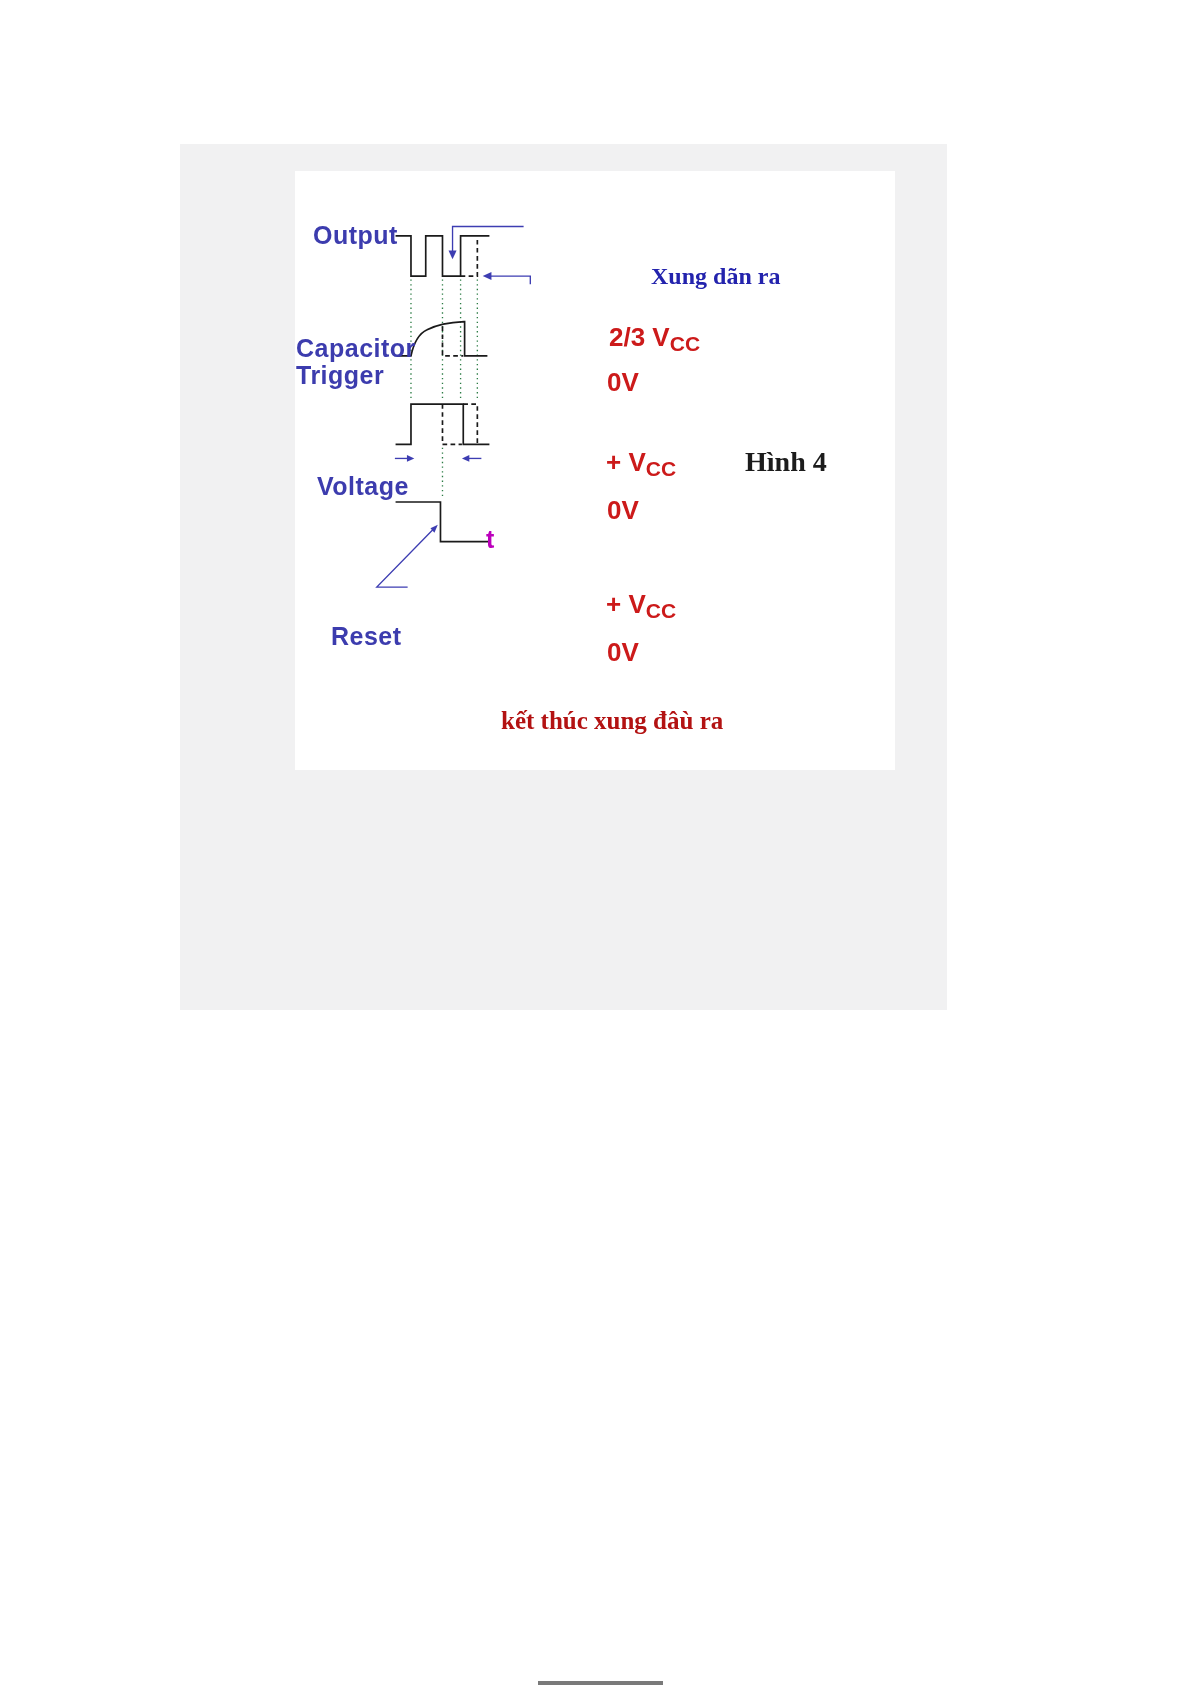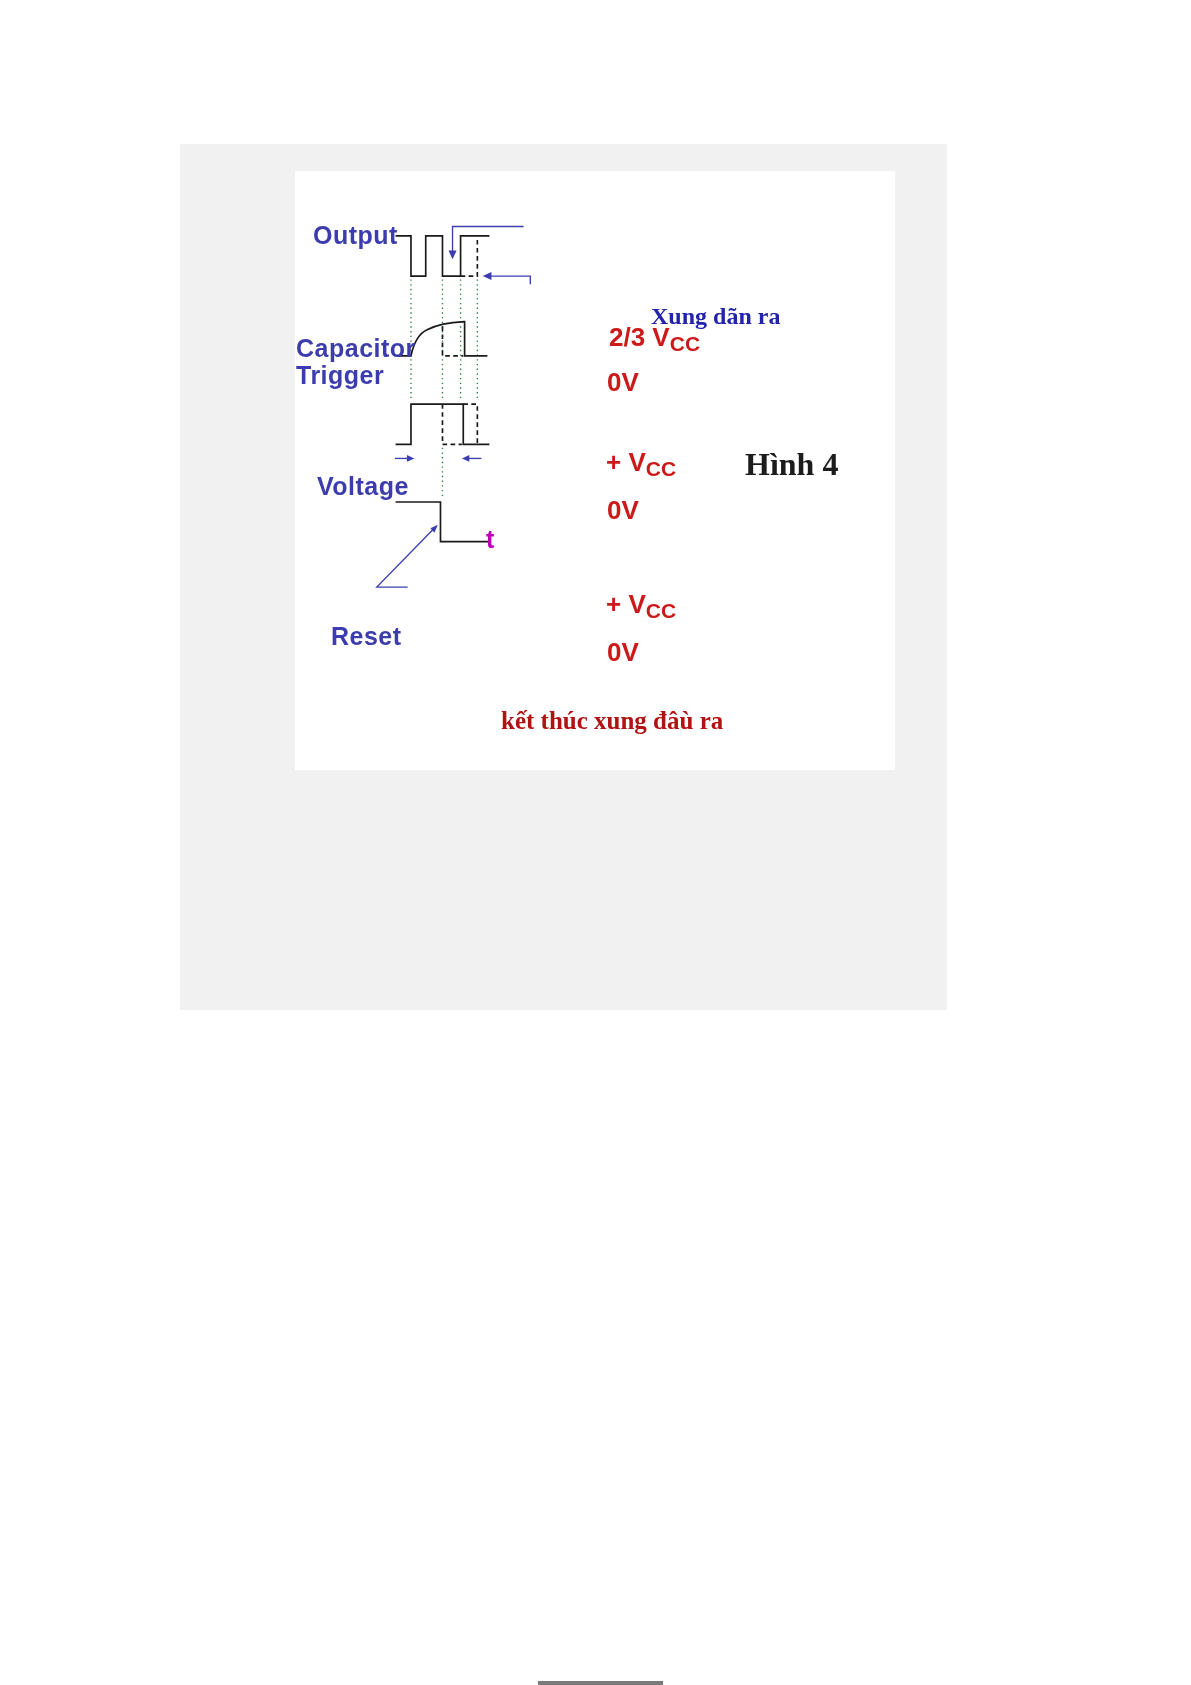--- a/index.html
+++ b/index.html
@@ -7,21 +7,21 @@
         font-family:"Liberation Sans", sans-serif;}
   .panel{position:absolute;left:180px;top:144px;width:767px;height:866px;background:#f1f1f2;}
   .figure-box{position:absolute;left:295px;top:171px;width:600px;height:599px;background:#ffffff;}
   .abs{position:absolute;}
   .sig-label{color:#3c3cae;font-weight:bold;font-size:25px;letter-spacing:0.5px;white-space:nowrap;}
   .cap-label{width:142px;text-align:left;line-height:27px;}
   .annot{color:#2323ad;font-family:"Liberation Serif", serif;font-weight:bold;font-size:24px;
          line-height:32px;white-space:nowrap;}
   .level{color:#cc1a1a;font-weight:bold;font-size:26px;white-space:nowrap;}
   .level .sub{font-size:21px;vertical-align:-5px;letter-spacing:0px;}
-  .caption{color:#1c1c1c;font-family:"Liberation Serif", serif;font-weight:bold;font-size:32px;white-space:nowrap;}
+  .caption{color:#1c1c1c;font-family:"Liberation Serif", serif;font-weight:bold;font-size:28px;white-space:nowrap;}
   .t-marker{color:#bc00bc;font-weight:bold;font-size:25px;}
   .end-text{color:#b31212;font-family:"Liberation Serif", serif;font-weight:bold;font-size:25px;white-space:nowrap;margin-left:12px;}
   .bottom-fragment{position:absolute;left:538px;top:1681px;width:125px;height:4px;background:#7a7a7a;}
   svg{position:absolute;left:295px;top:171px;}
 </style>
 </head>
 <body>
 
 <div id="page">
   <div class="panel"></div>
@@ -68,21 +68,21 @@
   <div class="abs sig-label cap-label" style="left:296px;top:335px;">
     <div>Capacitor</div>
     <div>Trigger</div>
   </div>
 
   <div class="abs sig-label" style="left:317px;top:472px;">Voltage</div>
 
   <div class="abs sig-label" style="left:331px;top:622px;">Reset</div>
 
 
-  <div class="abs annot" style="left:651px;top:260px;margin-top:40px;">Xung dãn ra</div>
+  <div class="abs annot" style="left:651px;top:260px;">Xung dãn ra</div>
 
   <div class="abs level" style="left:609px;top:322px;"><span>2/3 V</span><span class="sub">CC</span></div>
 
   <div class="abs level" style="left:607px;top:367px;">0V</div>
 
   <div class="abs level" style="left:606px;top:447px;"><span>+ V</span><span class="sub">CC</span></div>
 
   <div class="abs level" style="left:607px;top:495px;">0V</div>
 
   <div class="abs caption" style="left:745px;top:446px;">Hình 4</div>

